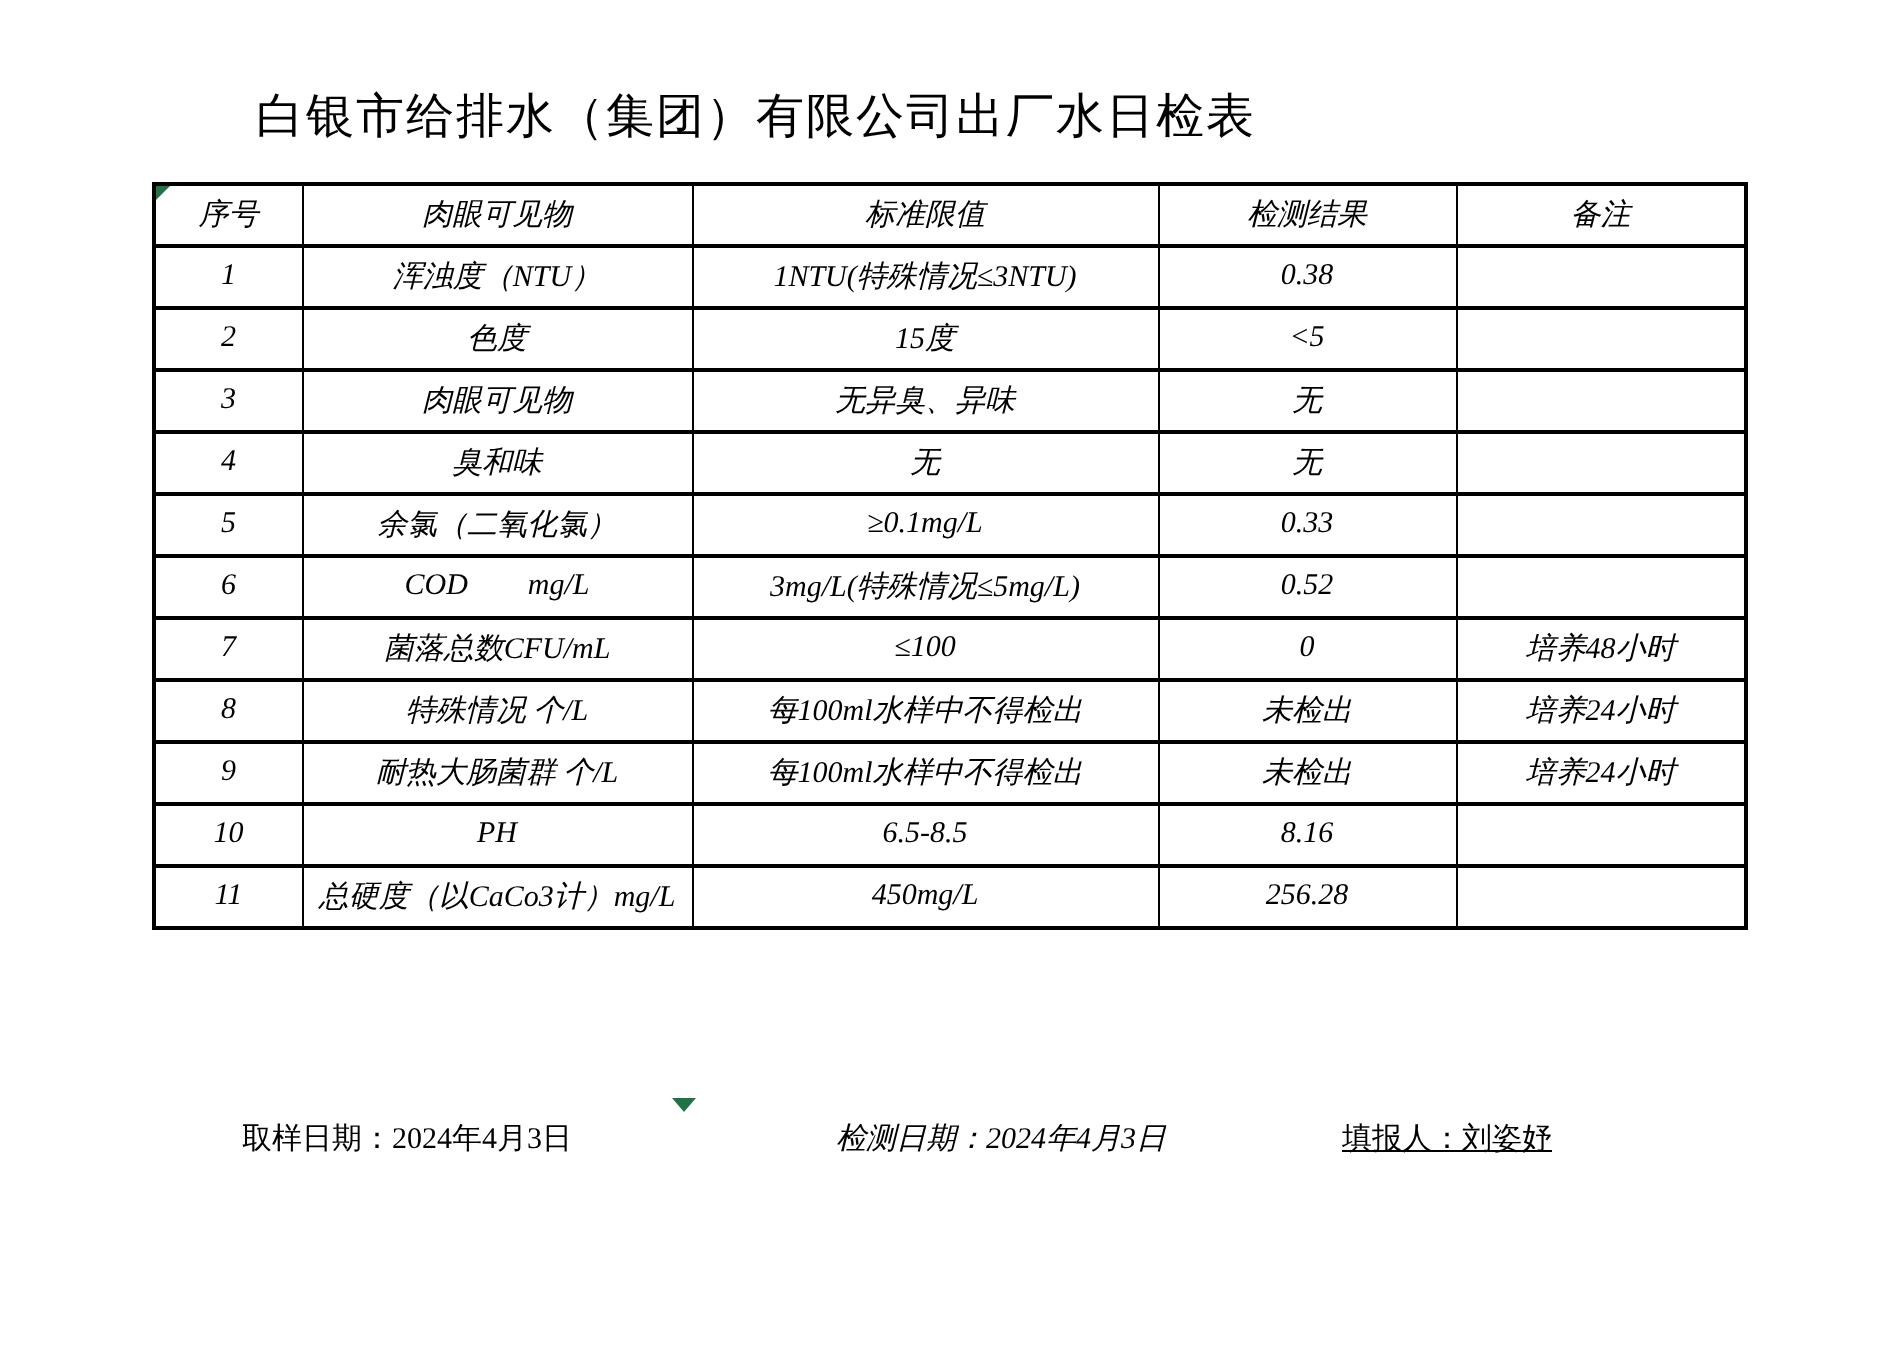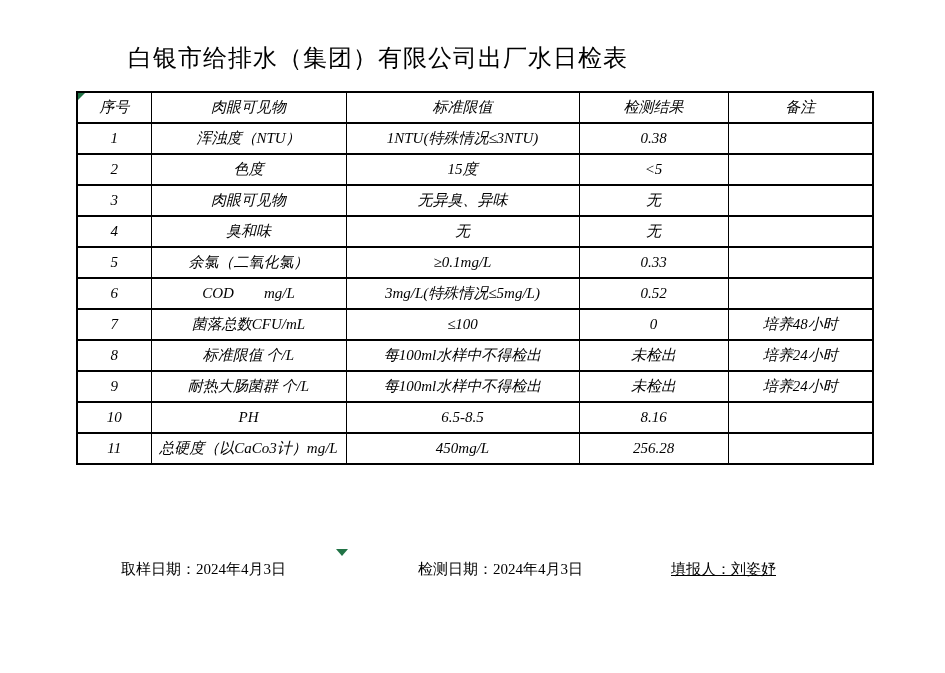--- a/index.html
+++ b/index.html
@@ -74,21 +74,21 @@
     left: 0;
     width: 945px;
     height: 24px;
     font-size: 15px;
   }
   .footer span {
     position: absolute;
     white-space: nowrap;
   }
   .footer .f-sampling { left: 121px; font-family: Liberation Serif, serif; }
-  .footer .f-test     { left: 418px; }
+  .footer .f-test     { left: 418px; font-style: italic; }
   .footer .f-reporter { left: 671px; text-decoration: underline; }
 </style>
 </head>
 <body>
 
 <div class="page-title">白银市给排水（集团）有限公司出厂水日检表</div>
 
 <div class="table-wrap">
   <table class="daily-table">
     <colgroup>
@@ -152,21 +152,21 @@
         </tr>
         <tr>
           <td>7</td>
           <td>菌落总数CFU/mL</td>
           <td>≤100</td>
           <td>0</td>
           <td>培养48小时</td>
         </tr>
         <tr>
           <td>8</td>
-          <td>标准限值 个/L</td>
+          <td>特殊情况 个/L</td>
           <td>每100ml水样中不得检出</td>
           <td>未检出</td>
           <td>培养24小时</td>
         </tr>
         <tr>
           <td>9</td>
           <td>耐热大肠菌群 个/L</td>
           <td>每100ml水样中不得检出</td>
           <td>未检出</td>
           <td>培养24小时</td>

